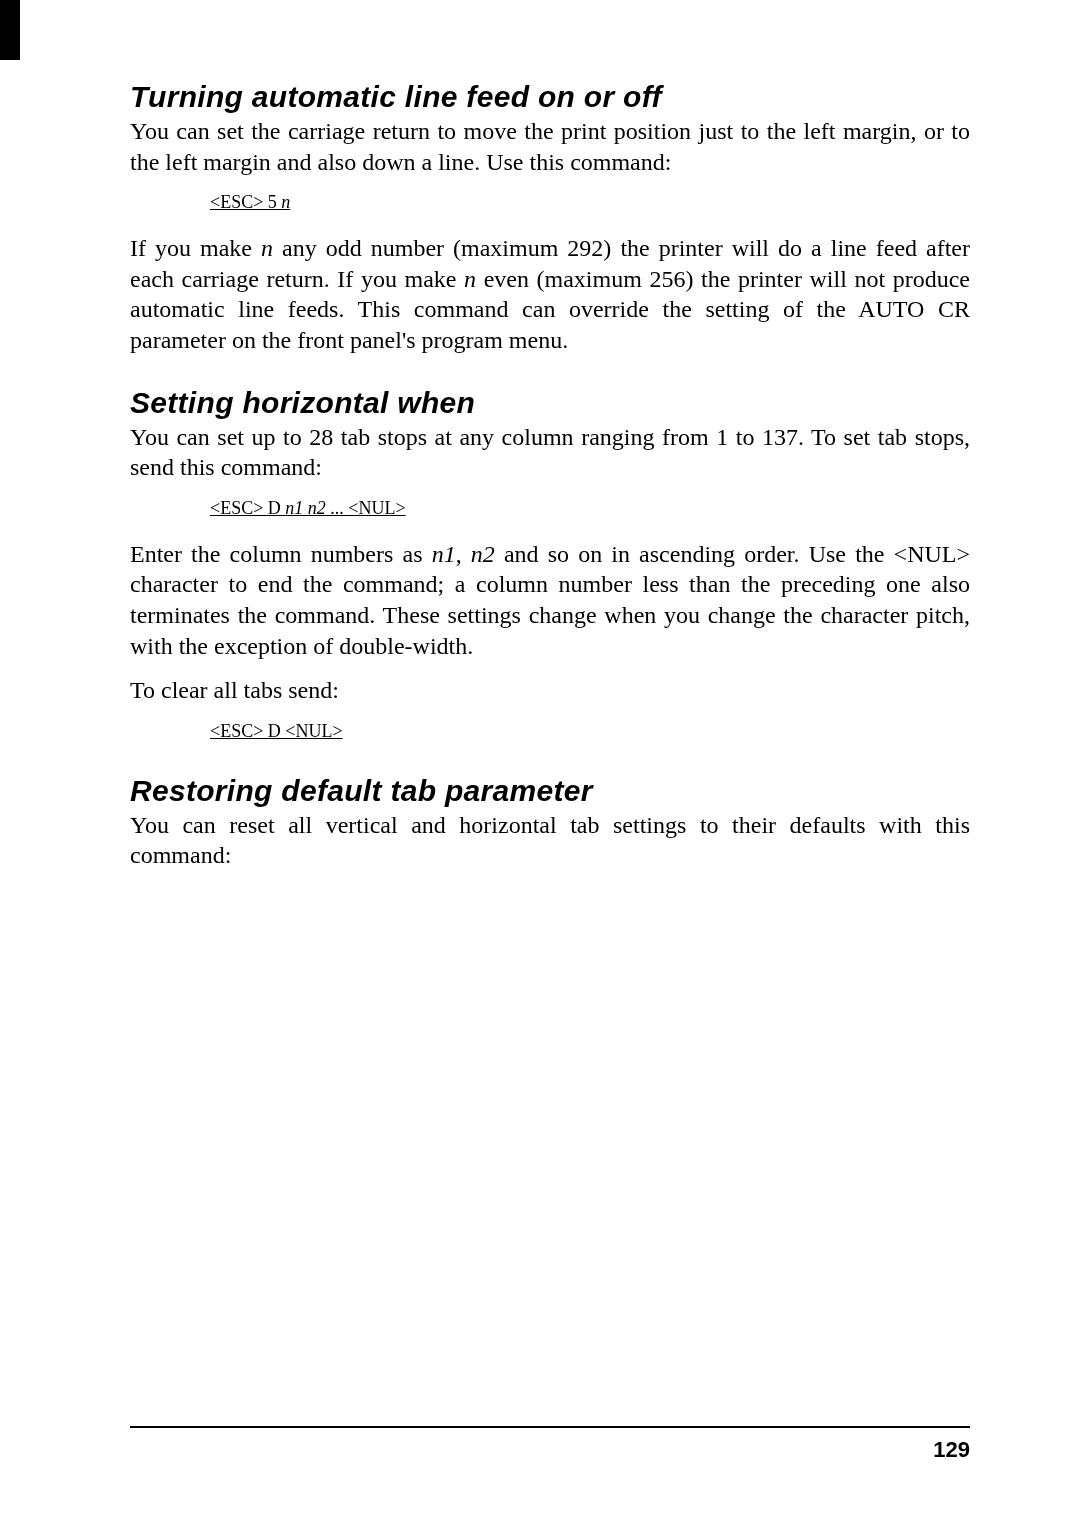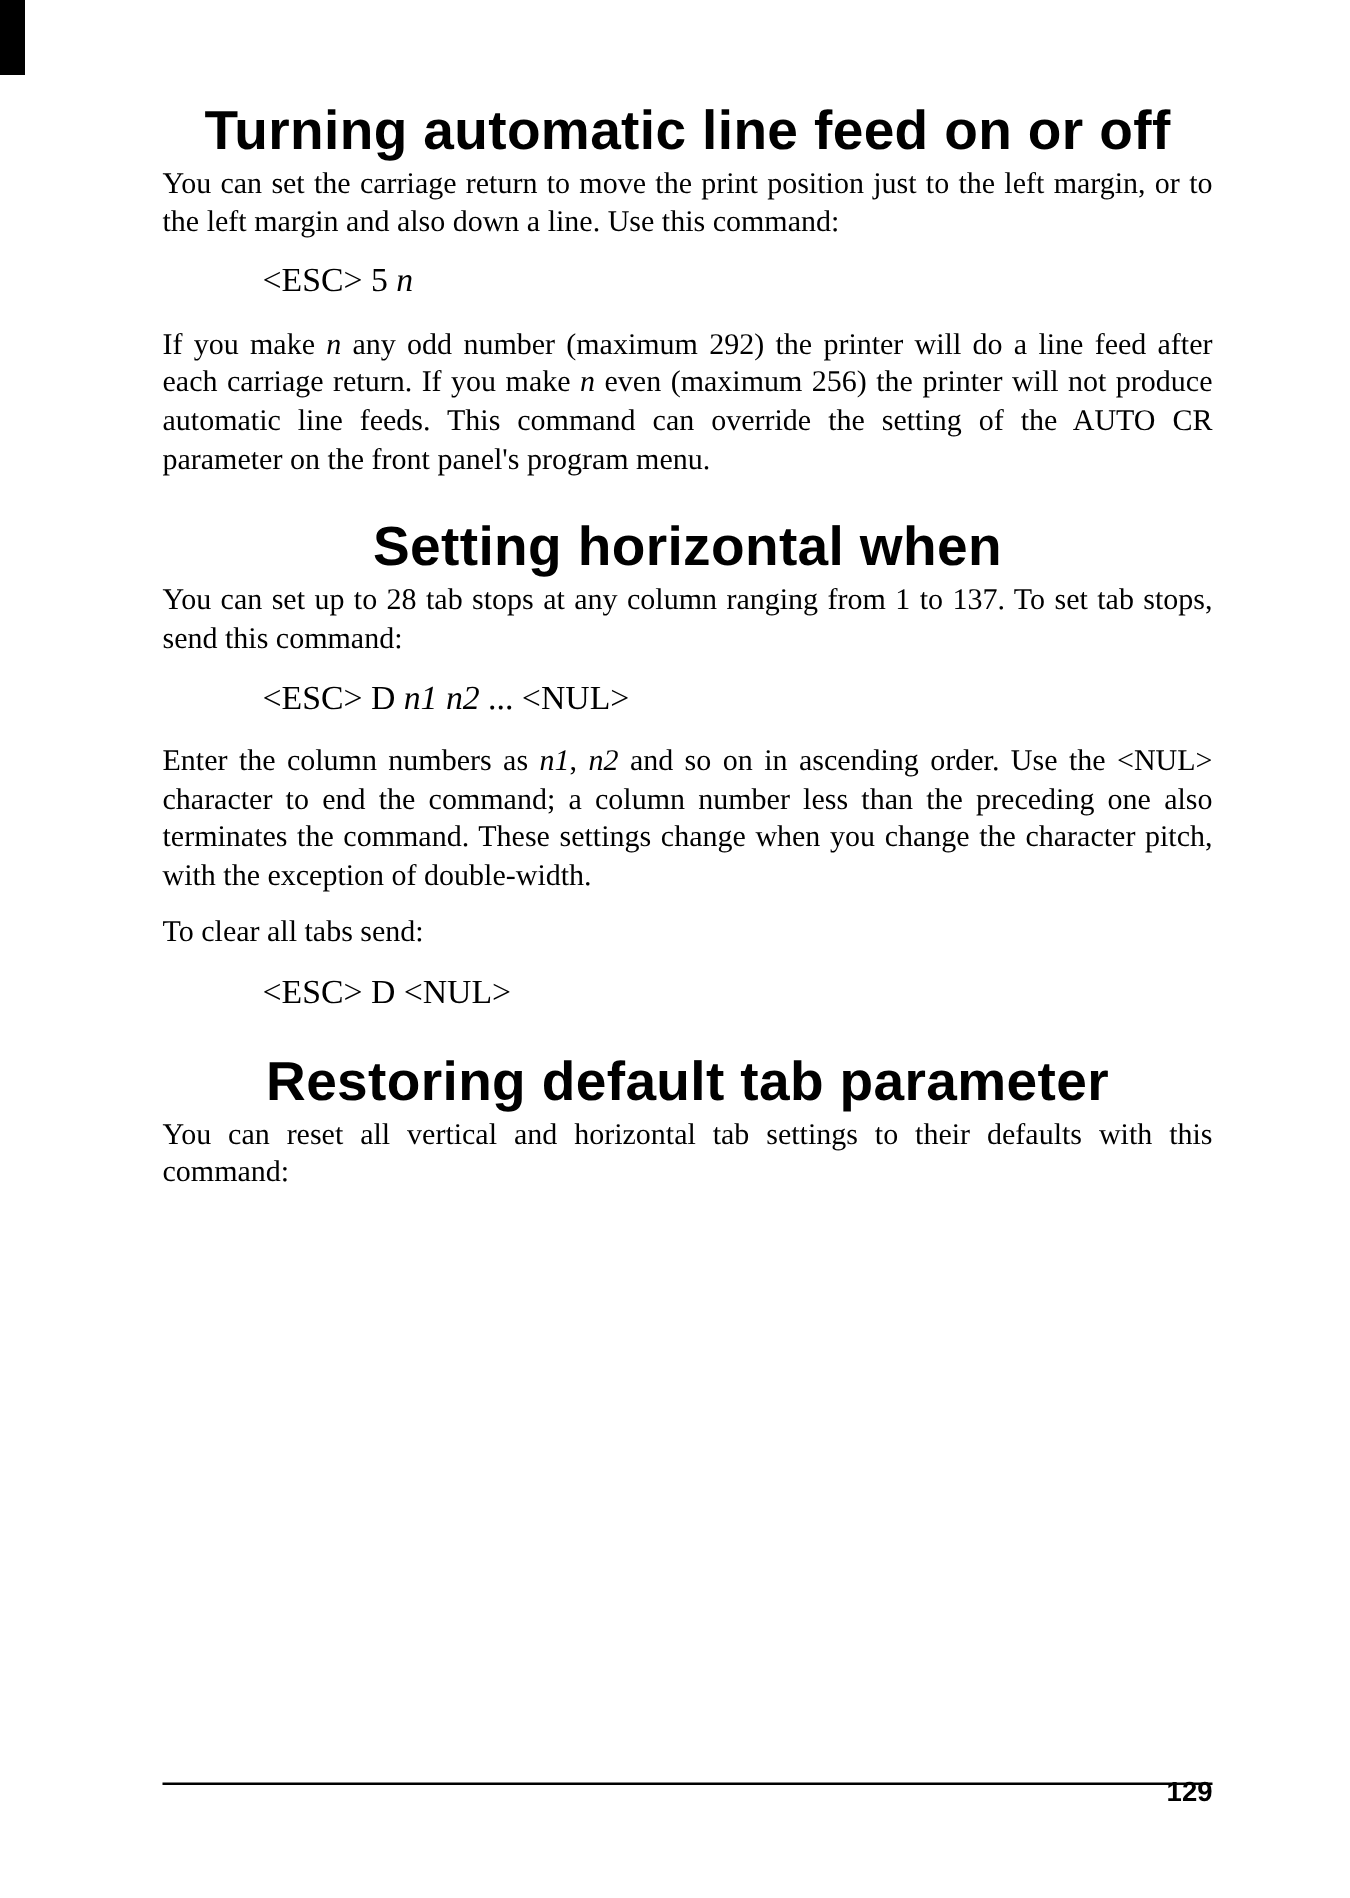--- a/index.html
+++ b/index.html
@@ -19,50 +19,51 @@
   .black-tab {
     position: absolute;
     top: 0;
     left: 0;
     width: 20px;
     height: 60px;
     background: #000;
   }
   h2 {
     font-family: Arial, Helvetica, sans-serif;
+    font-style: italic;
     font-weight: bold;
-    font-size: 44px;
+    font-size: 30px;
     margin: 0 0 2px 0;
     color: #000;
     letter-spacing: 0.3px;
-    text-align: center;
   }
   p {
     font-size: 24px;
     line-height: 1.28;
     margin: 0 0 14px 0;
     text-align: justify;
   }
   .cmd {
-    font-size: 27px;
+    font-size: 18px;
     margin: 4px 0 18px 80px;
     line-height: 1.3;
+    text-decoration: underline;
   }
   .ital { font-style: italic; }
   .section { margin-bottom: 30px; }
   .footer-rule {
     position: absolute;
     bottom: 90px;
     left: 130px;
     right: 110px;
     border-top: 2px solid #000;
   }
   .page-num {
     position: absolute;
-    bottom: 71px;
+    bottom: 55px;
     right: 110px;
     font-family: Arial, Helvetica, sans-serif;
     font-weight: bold;
     font-size: 22px;
   }
 </style>
 </head>
 <body>
 
 <div class="page">

